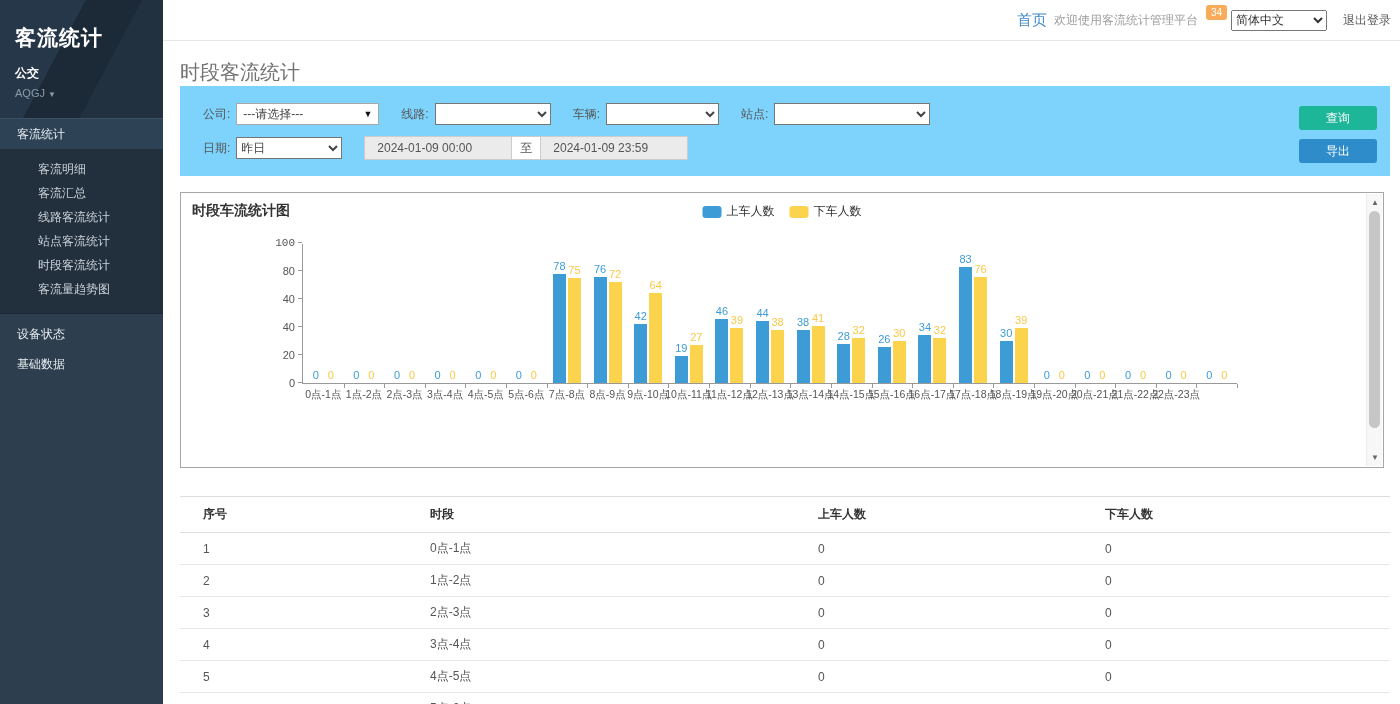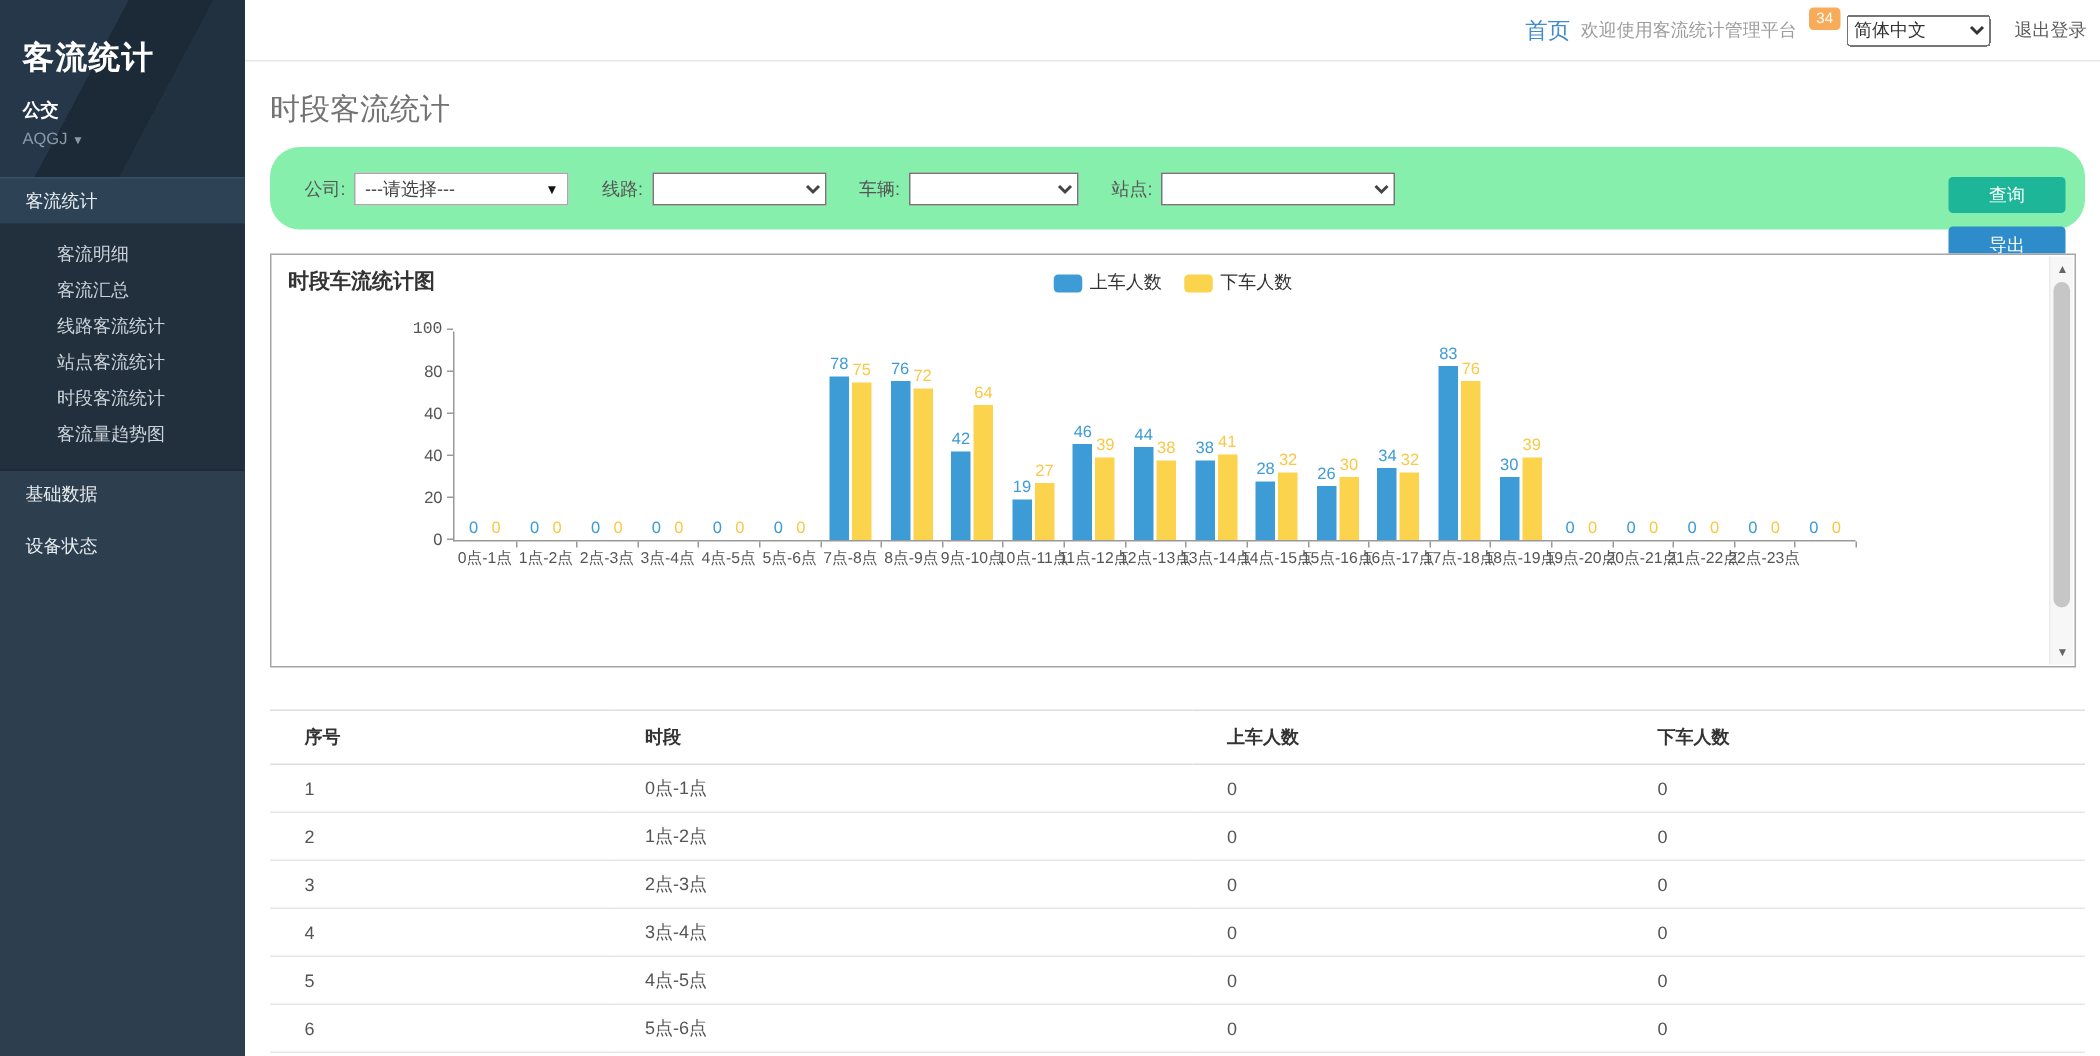--- a/index.html
+++ b/index.html
@@ -34,21 +34,21 @@
   .logout { color:#5a5a5a; font-size:12px; cursor:pointer; }
 
   .title-block { padding:18px 17px 0; }
   .page-title { font-size:20px; font-weight:normal; color:#737373; }
   .breadcrumb { margin-top:10px; font-size:12px; color:#999; padding-bottom:14px; }
   .breadcrumb .sep { color:#ccc; margin:0 6px; }
   .breadcrumb .crumb { color:#999; cursor:pointer; }
   .breadcrumb .current { color:#333; font-weight:bold; }
 
   
-  .filter-panel { margin:12px 10px 0 17px; background:#86efac; padding:17px 0 16px 23px; position:relative;border-radius:20px; }
+  .filter-panel { margin:0 10px 0 17px; background:#7dd3fc; padding:17px 0 16px 23px; position:relative; }
   .filter-row { display:flex; align-items:center; }
   .filter-row + .filter-row { margin-top:11px; }
   .f-label { font-size:12px; color:#555; margin-right:6px; white-space:nowrap; }
   .fake-select { width:143px; height:22px; background:#fff; border:1px solid #a9a9a9; font-size:12px;
     color:#444; display:flex; align-items:center; justify-content:space-between;
     padding:0 6px; margin-right:22px; cursor:pointer; }
   .fake-select .arr { font-size:9px; color:#111; }
   select.flt { height:22px; font-size:12px; color:#444; background:#fff; margin-right:22px; }
   .w-line { width:116px; } .w-veh { width:113px; } .w-sta { width:156px; } .w-date { width:106px; margin-right:8px; }
   .date-group { display:flex; align-items:stretch; }
@@ -108,22 +108,22 @@
   </div>
   <div class="menu-section-header">客流统计</div>
   <div class="submenu">
     <div class="submenu-item">客流明细</div>
     <div class="submenu-item">客流汇总</div>
     <div class="submenu-item">线路客流统计</div>
     <div class="submenu-item">站点客流统计</div>
     <div class="submenu-item">时段客流统计</div>
     <div class="submenu-item">客流量趋势图</div>
   </div>
+  <div class="side-item first">设备状态</div>
   <div class="side-item">基础数据</div>
-  <div class="side-item first">设备状态</div>
 </div>
 
 <div class="main">
   <div class="topbar">
     <span class="home-link">首页</span>
     <span class="welcome">欢迎使用客流统计管理平台</span>
     <span class="notif-badge">34</span>
     <select class="lang-select">
       <option>简体中文</option>
     </select>
@@ -140,20 +140,31 @@
       <div class="fake-select">
         <span>---请选择---</span>
         <span class="arr">▼</span>
       </div>
       <span class="f-label">线路:</span>
       <select class="flt w-line"></select>
       <span class="f-label">车辆:</span>
       <select class="flt w-veh"></select>
       <span class="f-label">站点:</span>
       <select class="flt w-sta"></select>
+    </div>
+    <div class="filter-row">
+      <span class="f-label">日期:</span>
+      <select class="flt w-date">
+        <option>昨日</option>
+      </select>
+      <div class="date-group">
+        <input class="date-input" readonly="" value="2024-01-09 00:00" style="">
+        <span class="date-sep">至</span>
+        <input class="date-input" readonly="" value="2024-01-09 23:59" style="">
+      </div>
     </div>
     <div class="btn-col">
       <button class="btn btn-query">查询</button>
       <button class="btn btn-export">导出</button>
     </div>
   </div>
 
   <div class="chart-panel">
     <div class="chart-title">时段车流统计图</div>
     <div class="legend">

